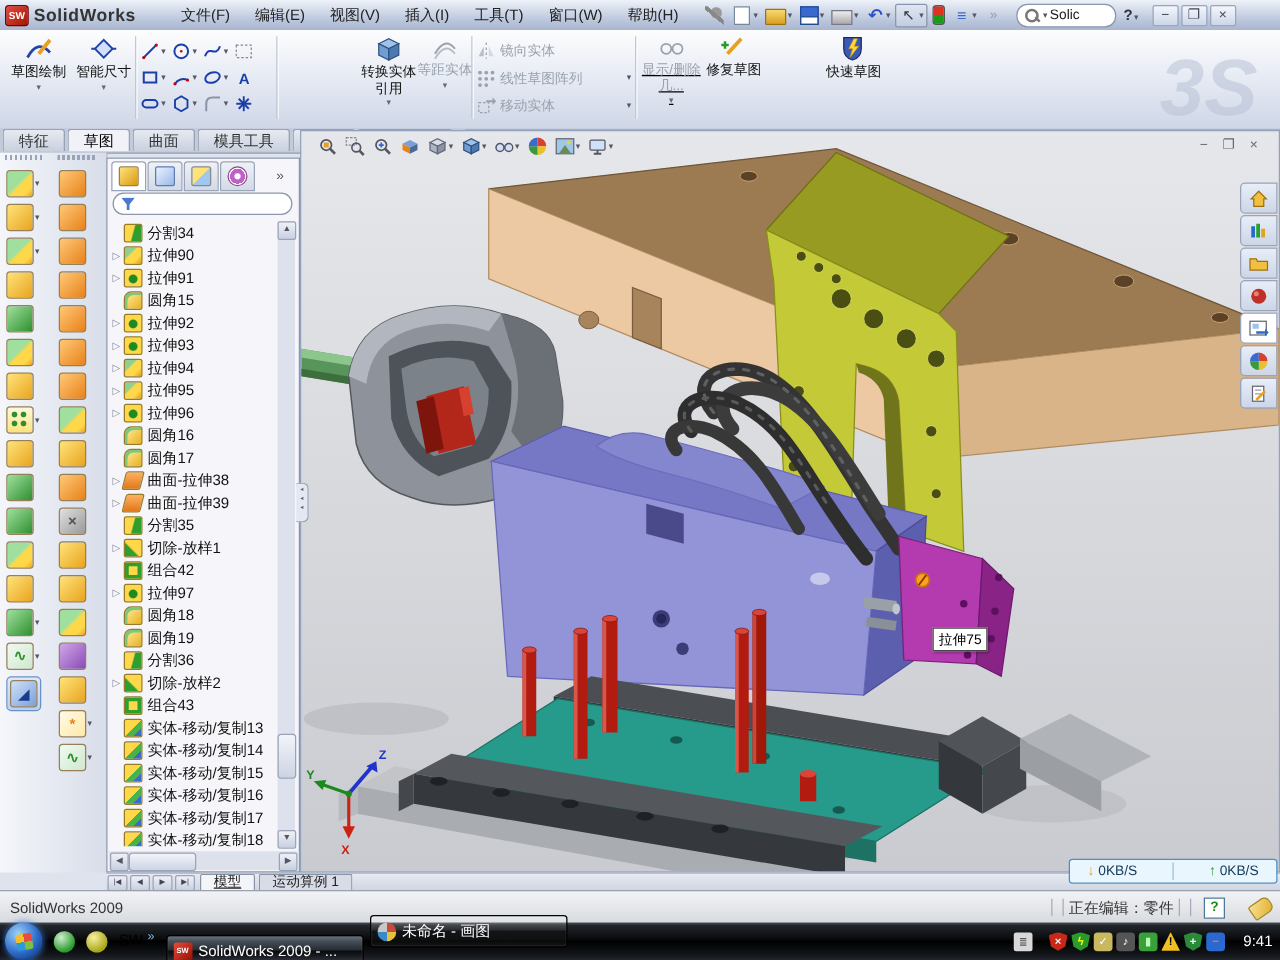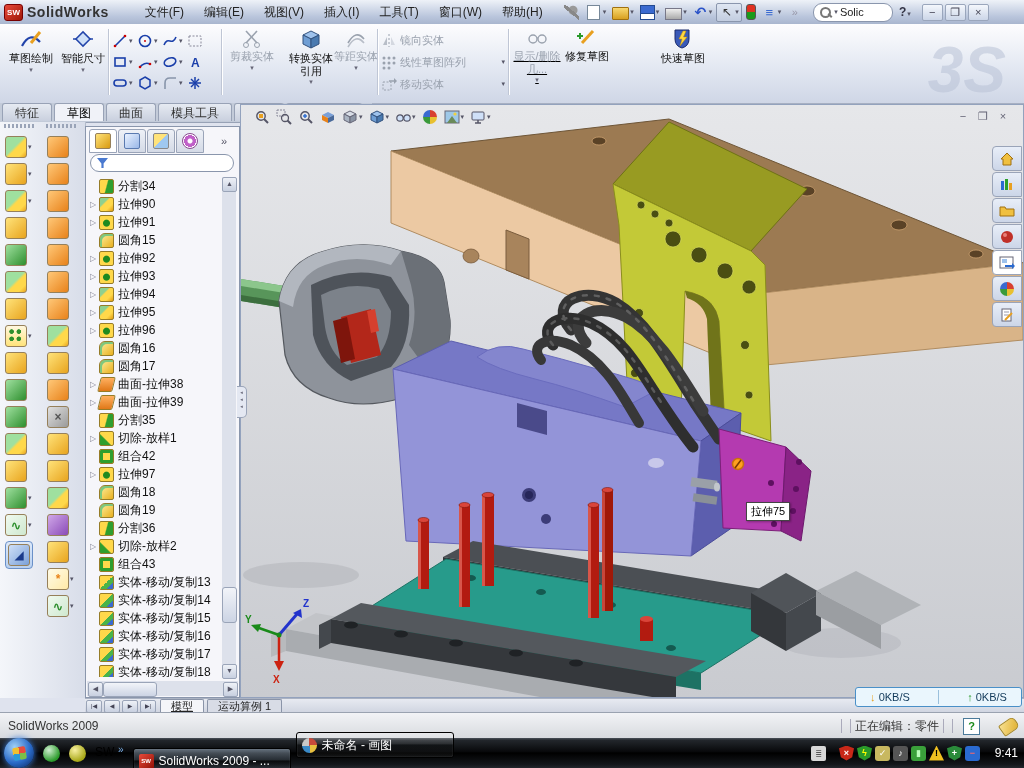--- a/index.html
+++ b/index.html
@@ -352,30 +352,20 @@
             <line x1="8" y1="2" x2="8" y2="14"></line>
             <line x1="2" y1="8" x2="14" y2="8"></line>
             <line x1="4" y1="4" x2="12" y2="12"></line>
             <line x1="12" y1="4" x2="4" y2="12"></line>
           </g>
         </svg>
       </div>
     </div>
   <div class="vsep abs" style="left:221px;"></div>
 
-  <div class="rb-big abs disabled" style="left:227px;">
-    <svg width="22" height="22">
-        <line x1="5" y1="4" x2="16" y2="16" stroke="#9aa2ae" stroke-width="1.6"></line>
-        <line x1="16" y1="4" x2="5" y2="16" stroke="#9aa2ae" stroke-width="1.6"></line>
-        <circle cx="5" cy="18" r="2.5" fill="none" stroke="#9aa2ae"></circle>
-        <circle cx="16" cy="18" r="2.5" fill="none" stroke="#9aa2ae"></circle>
-      </svg>
-    <span class="rb-lbl">剪裁实体</span>
-    <span class="rb-caret">▾</span>
-  </div>
   <div class="rb-big abs" style="left:286px;">
     <svg width="24" height="24">
         <path d="M4,8 L12,4 L20,8 L12,12 Z" fill="#9ec2ec" stroke="#33527e"></path>
         <path d="M4,8 L12,12 L12,21 L4,17 Z" fill="#6f9ed4" stroke="#33527e"></path>
         <path d="M12,12 L20,8 L20,17 L12,21 Z" fill="#4a7ab0" stroke="#33527e"></path>
       </svg>
     <span class="rb-lbl">转换实体引用</span>
     <span class="rb-caret">▾</span>
   </div>
   <div class="rb-big abs disabled" style="left:331px;">

